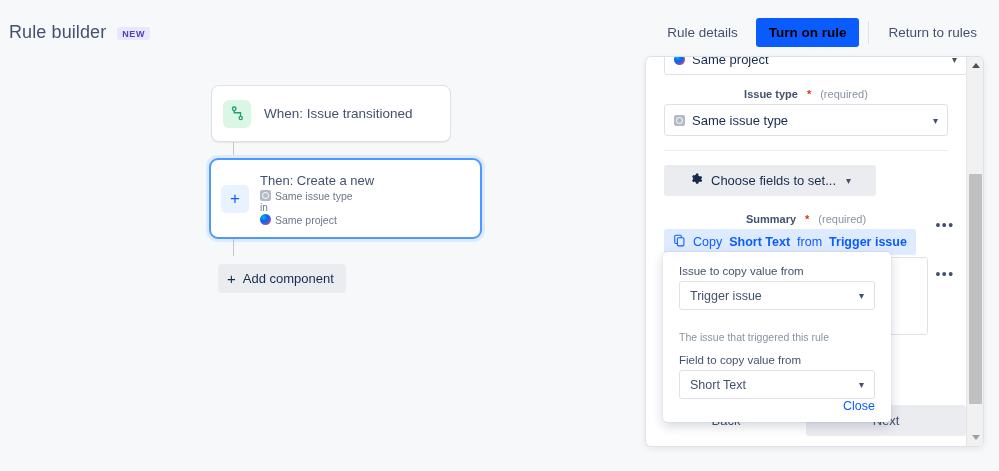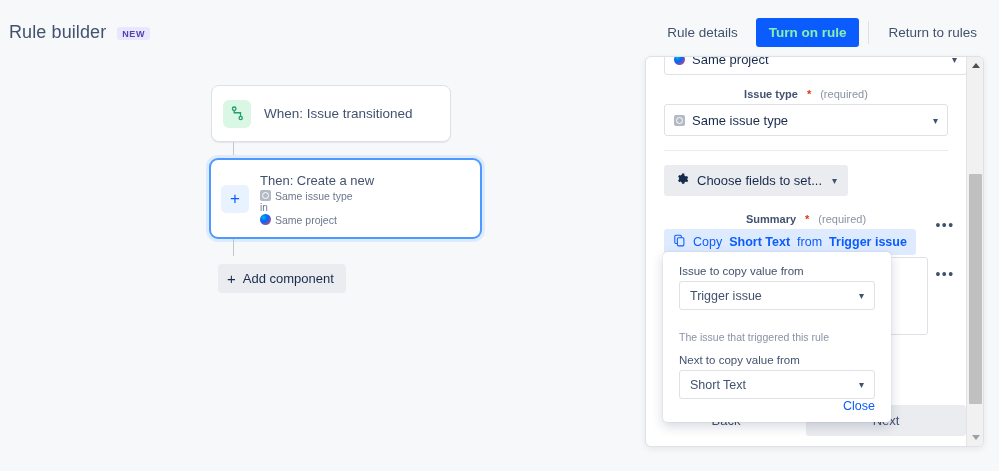--- a/index.html
+++ b/index.html
@@ -29,21 +29,21 @@
   .header-actions {
     margin-left: auto; margin-right: 12px;
     display: flex; align-items: center; gap: 0px;
   }
   .btn-subtle {
     font-size: 13.5px; color: #42526e; background: transparent;
     border: none; padding: 7px 10px; border-radius: 3px; cursor: pointer;
     font-family: inherit; white-space: nowrap;
   }
   .btn-primary {
-    font-size: 13.5px; font-weight: 600; color: #86efac; background: #0b5cff;
+    font-size: 13.5px; font-weight: 600; color: #000000; background: #0b5cff;
     border: none; padding: 7px 13px; border-radius: 3px; cursor: pointer;
     font-family: inherit; white-space: nowrap; margin: 0 8px;
   }
   .hdr-divider { width: 1px; height: 23px; background: #dfe1e6; margin: 0 9px 0 1px; }
 
   
   .canvas { position: absolute; top: 64px; left: 0; width: 640px; height: 407px; background: #f7f8f9; }
 
   .node {
     position: absolute; background: #ffffff;
@@ -131,21 +131,21 @@
   }
   .select-box .chev { margin-left: auto; color: #42526e; font-size: 10px; }
 
   .clip-top { position: absolute; left: 18px; top: -14px; width: 303px; }
 
   .divider { height: 1px; background: #ebecf0; margin: 14px 0 0; }
 
   .gear-btn {
     margin-top: 14px; display: inline-flex; align-items: center; gap: 8px;
     background: #ebecf0; border: none; border-radius: 3px;
-    padding: 7px 11px; font-size: 13px; color: #172b4d; cursor: pointer;
+    padding: 7px 25px; font-size: 13px; color: #172b4d; cursor: pointer;
     font-family: inherit;
   }
   .gear-btn .chev { font-size: 10px; color: #42526e; margin-left: 2px; }
 
   .summary-sec { margin-top: 17px; position: relative; }
   .smart-chip {
     display: inline-flex; align-items: center; gap: 7px;
     background: #deebff; border-radius: 3px;
     padding: 5px 9px; font-size: 12.5px; color: #0b5cff; cursor: pointer;
     max-width: 100%;
@@ -372,21 +372,21 @@
   </div>
 
   <div class="popover">
     <div class="pop-label">Issue to copy value from</div>
     <div class="pop-select">
       <span>Trigger issue</span>
       <span class="chev">▾</span>
     </div>
     <div class="pop-help">The issue that triggered this rule</div>
 
-    <div class="pop-label pop-label-2">Next to copy value from</div>
+    <div class="pop-label pop-label-2">Field to copy value from</div>
     <div class="pop-select">
       <span>Short Text</span>
       <span class="chev">▾</span>
     </div>
 
     <button class="pop-close">Close</button>
   </div>
 
 </div>
 

